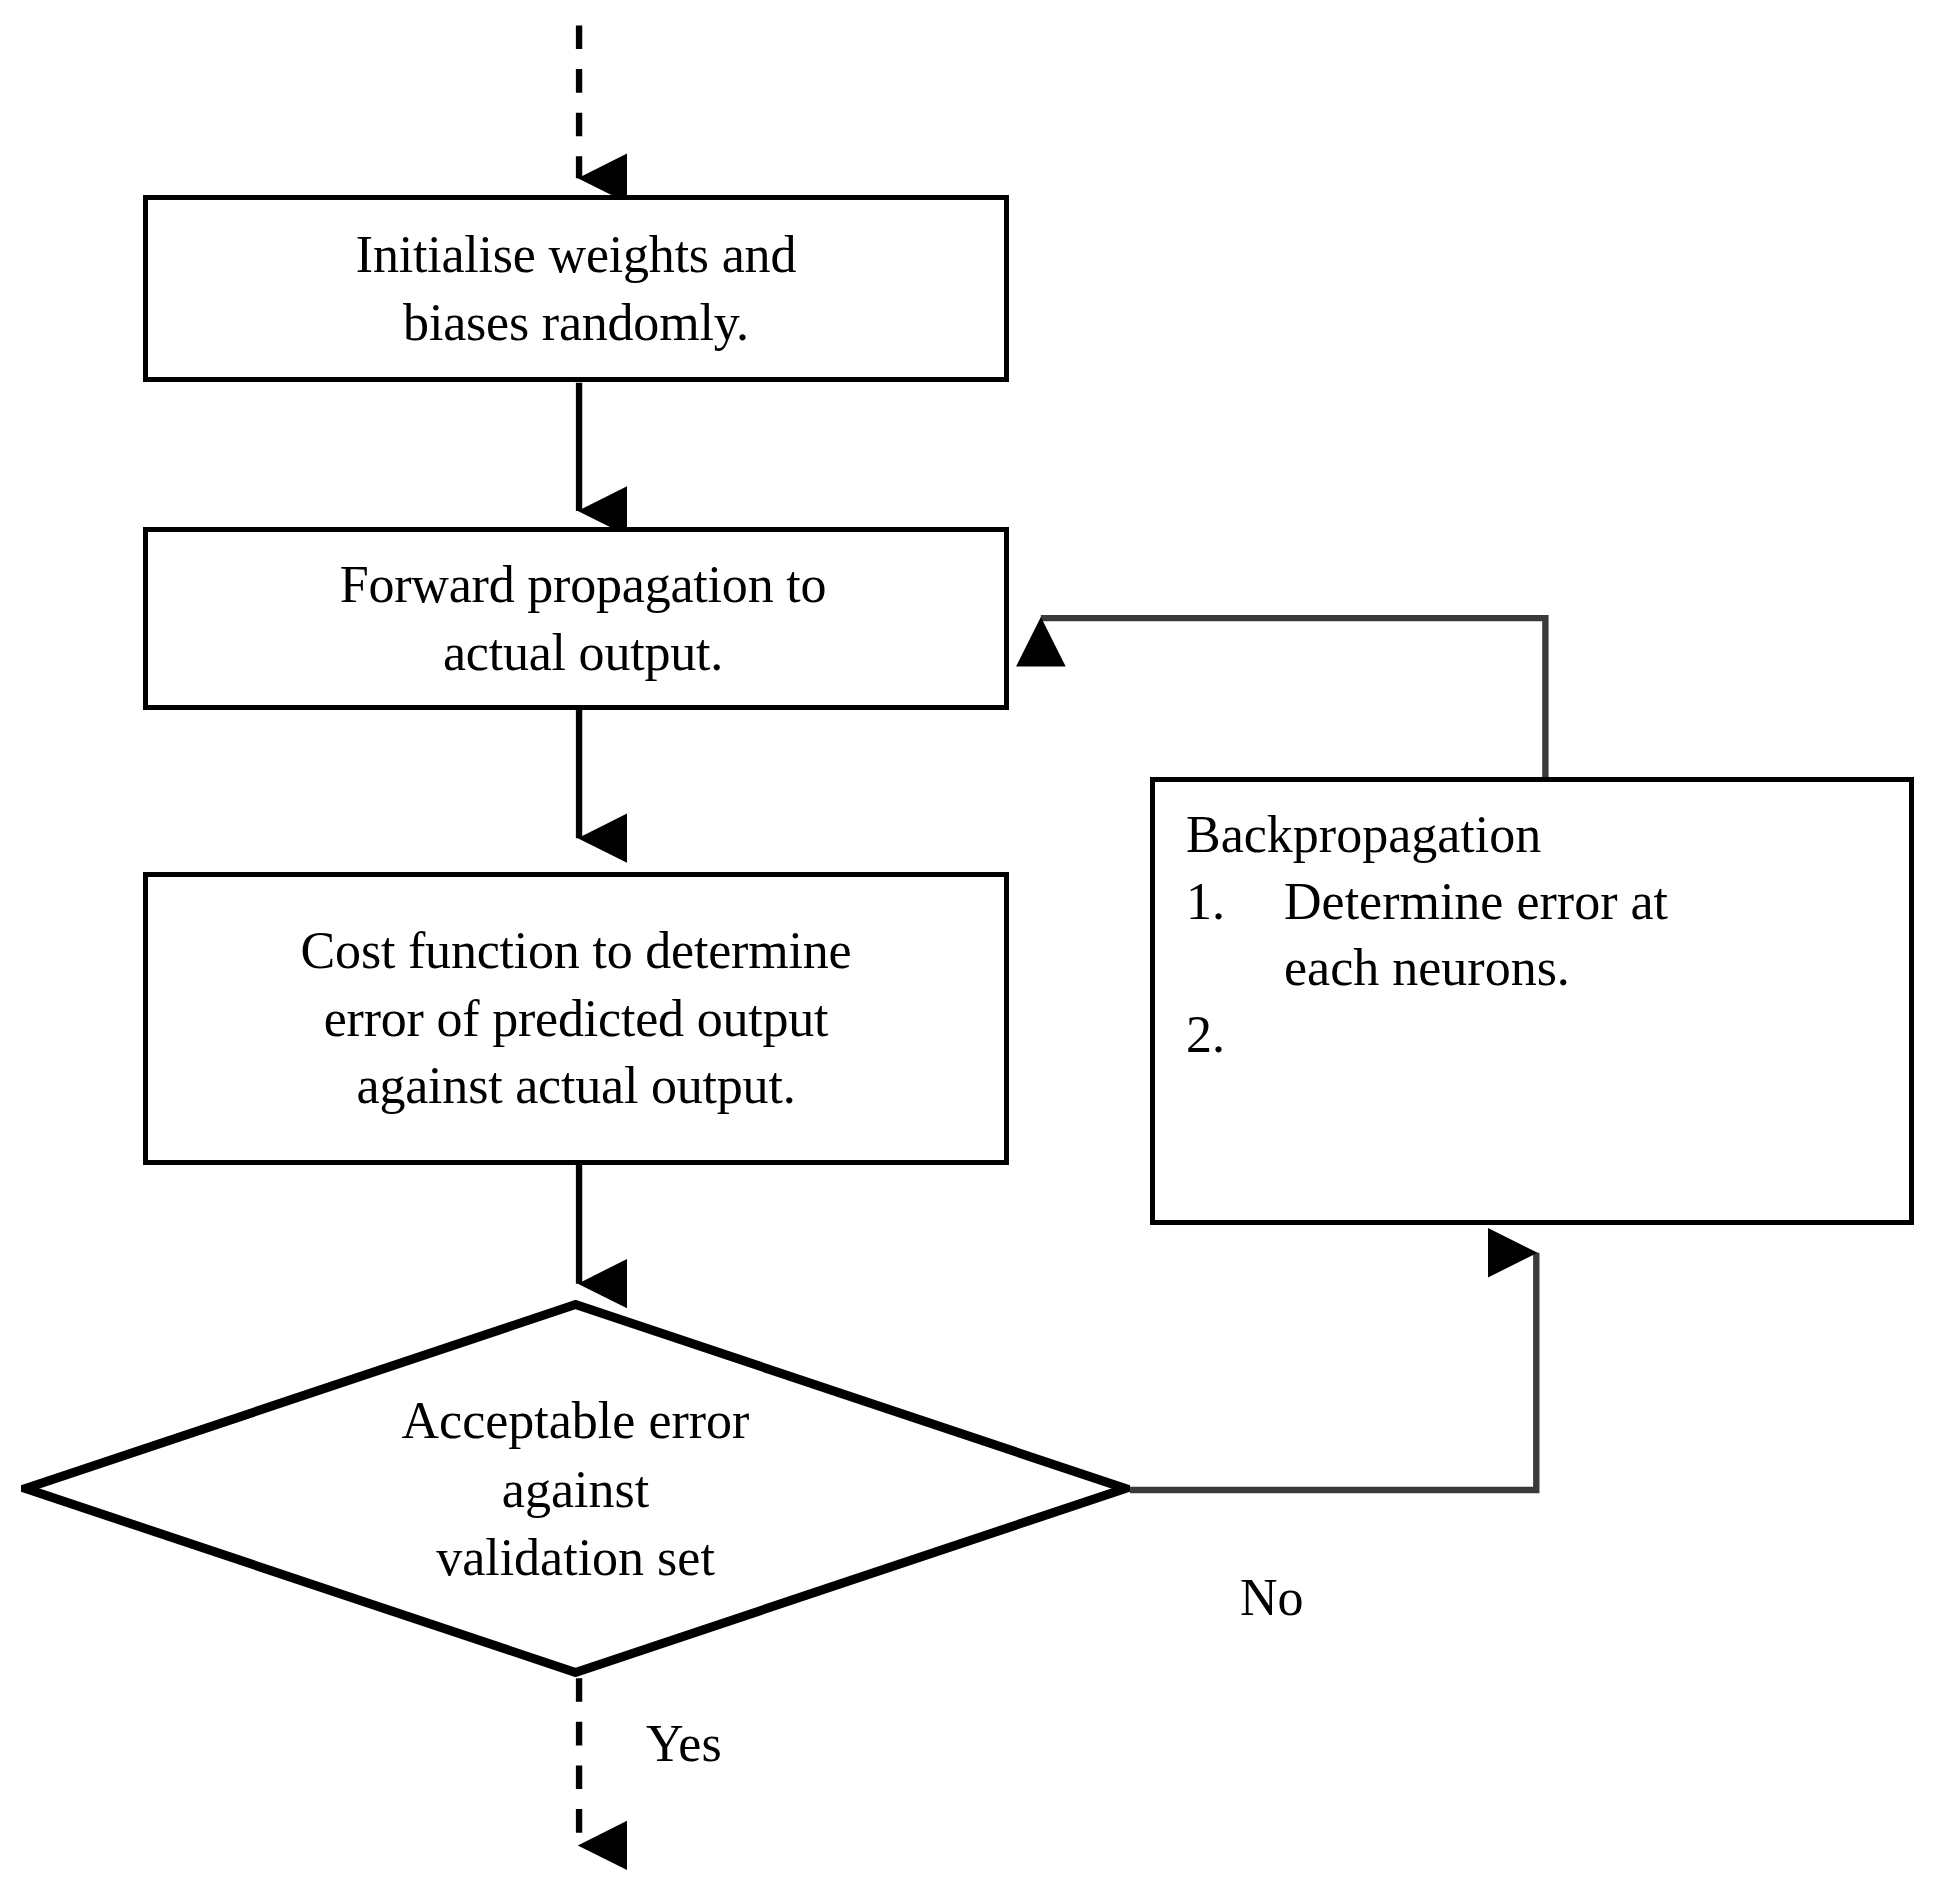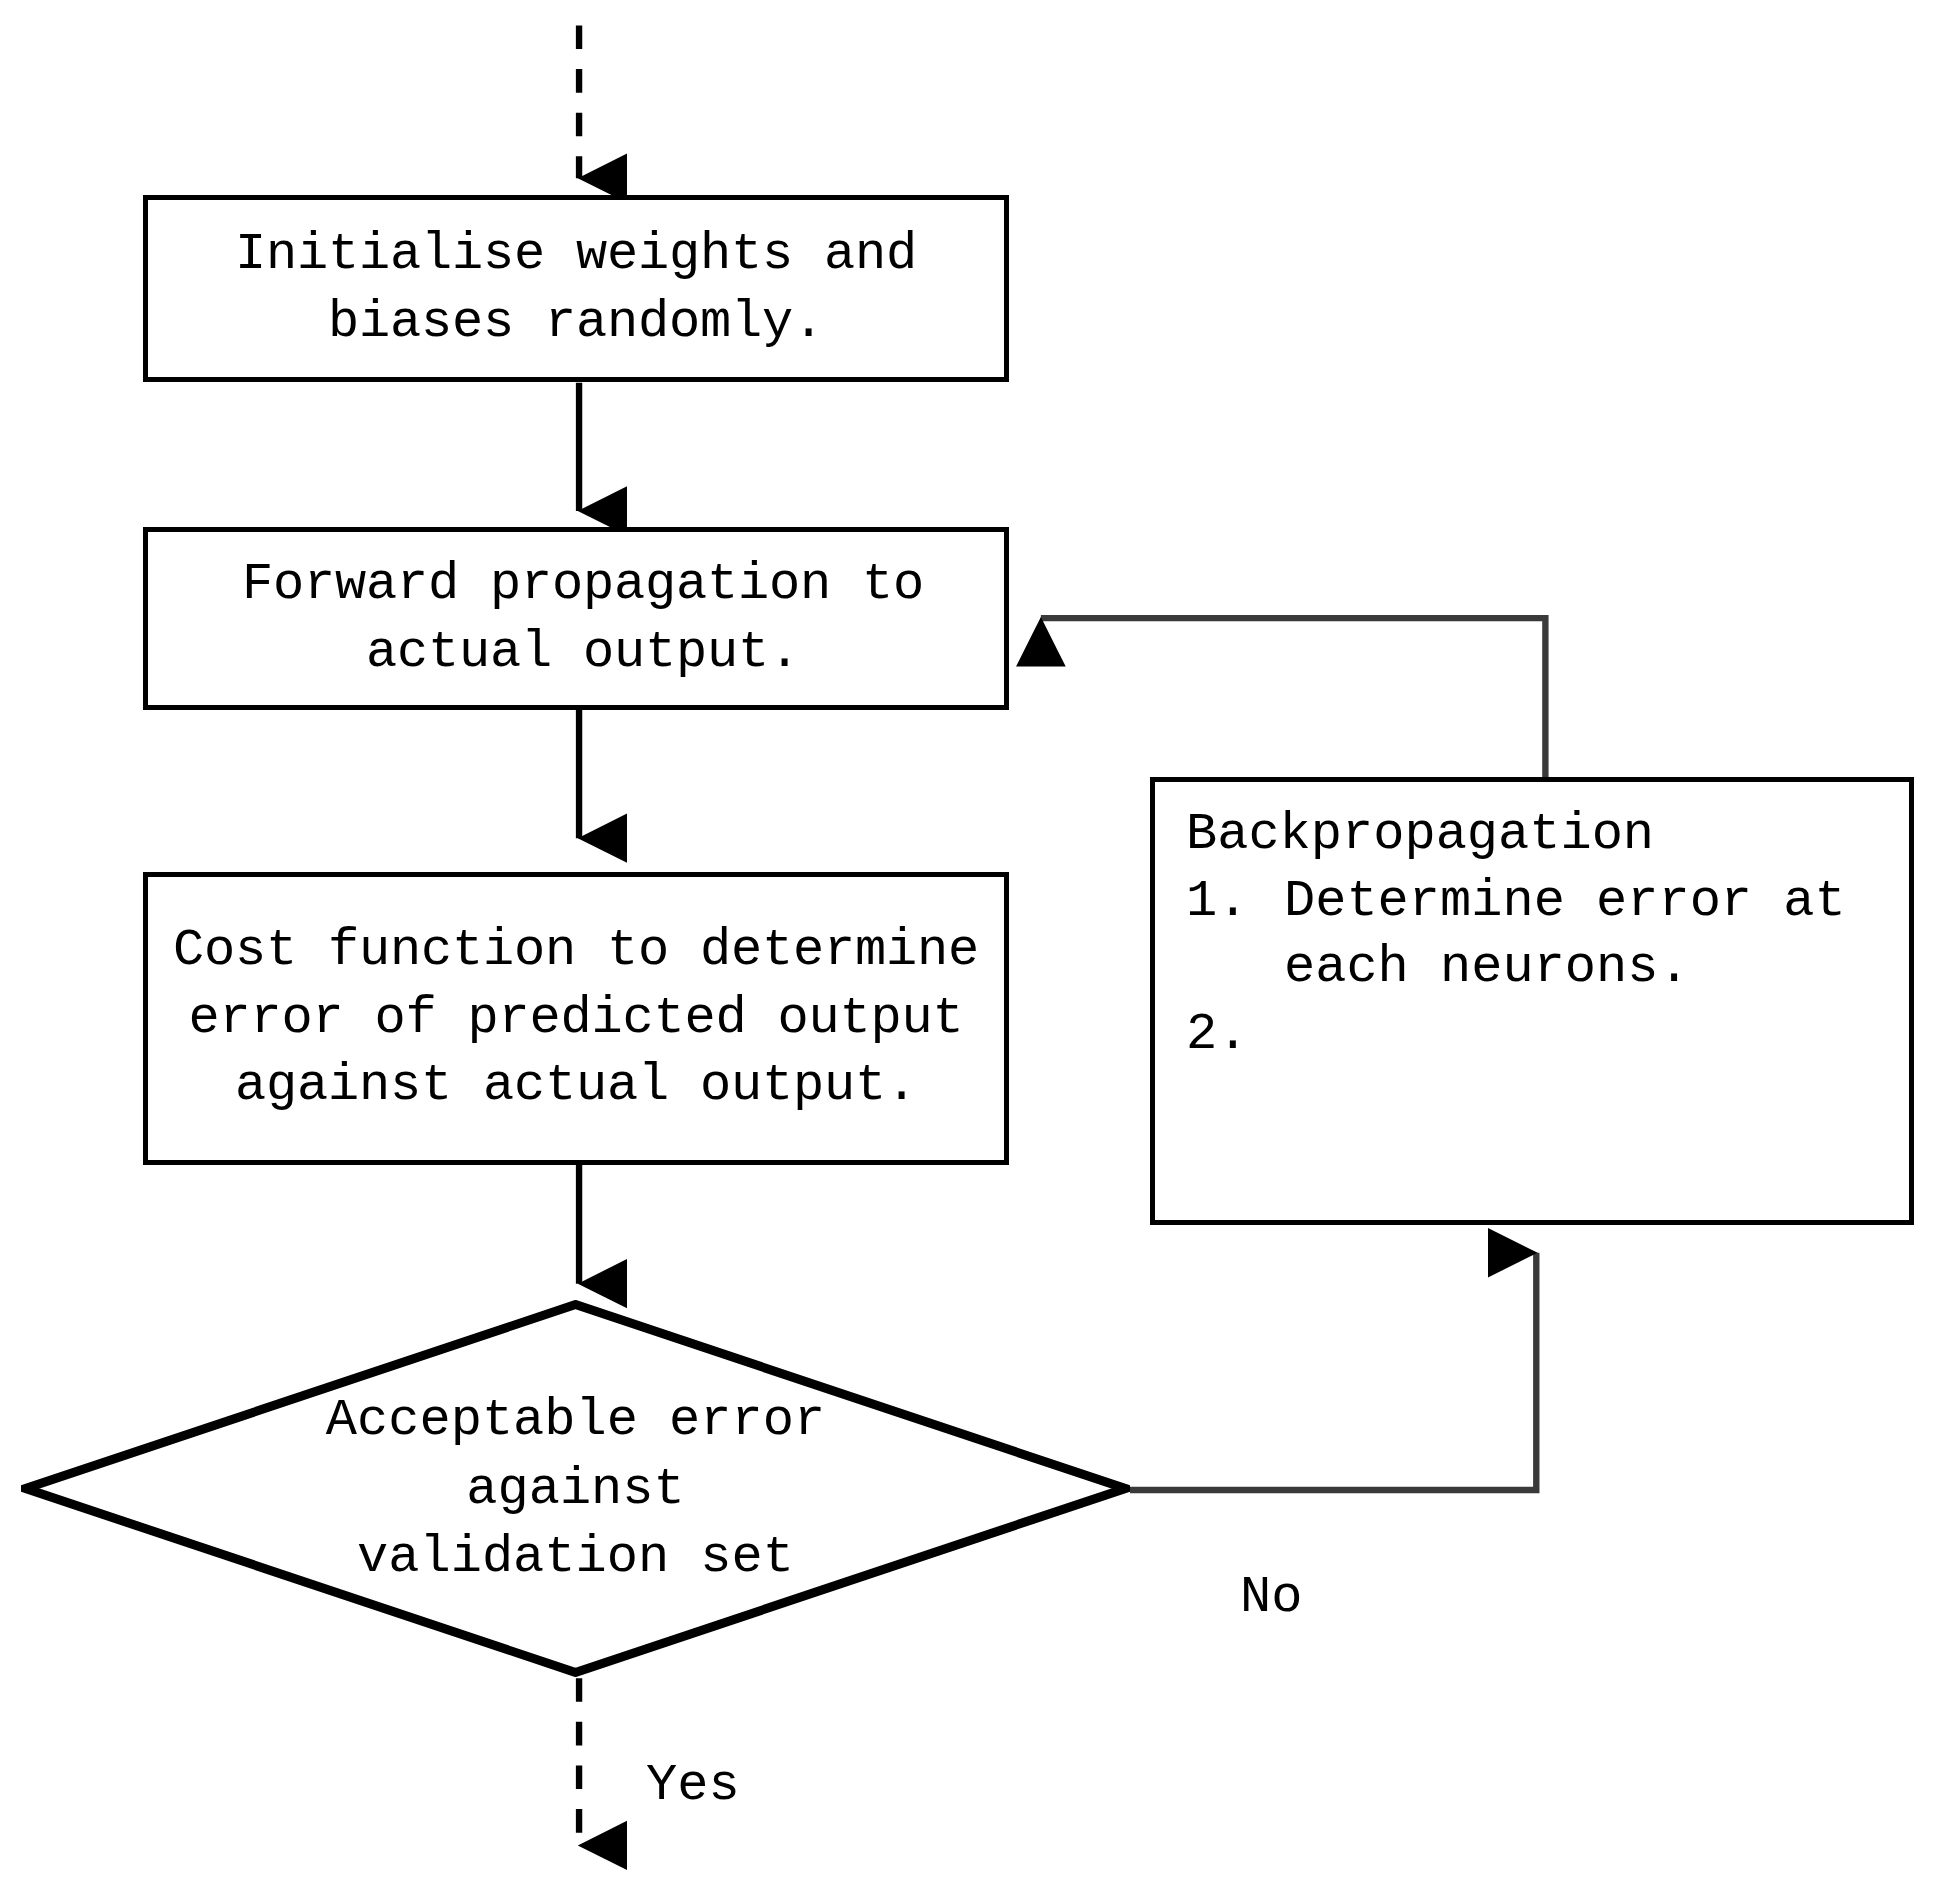--- a/index.html
+++ b/index.html
@@ -10,21 +10,20 @@
   body {
     font-family: "Liberation Serif", "DejaVu Serif", serif;
     color: #000000;
   }
   #stage {
     position: relative;
     width: 1959px;
     height: 1880px;
     background: #ffffff;
     overflow: hidden;
-    font-family: Liberation Mono, monospace;
   }
   #edges {
     position: absolute;
     left: 0;
     top: 0;
     width: 1959px;
     height: 1880px;
     pointer-events: none;
   }
   .node-box {
@@ -117,21 +116,21 @@
   }
   
   .edge-label {
     position: absolute;
     font-size: 52px;
     line-height: 1;
     z-index: 4;
     white-space: pre;
   }
   #label-no { left: 1240px; top: 1536px; margin-top: 36px; }
-  #label-yes { left: 646px; top: 1760px; }
+  #label-yes { left: 646px; top: 1718px; }
 </style>
 </head>
 <body>
 
 <div id="stage">
 
   <svg id="edges" viewBox="0 0 2155 2068" preserveAspectRatio="none">
     <defs>
       <marker id="arrowDown" markerWidth="9" markerHeight="8" refX="4.5" refY="7.6" orient="auto" markerUnits="strokeWidth">
         <path d="M0.6,0 L8.4,0 L4.5,7.8 Z" fill="#000000"></path>

